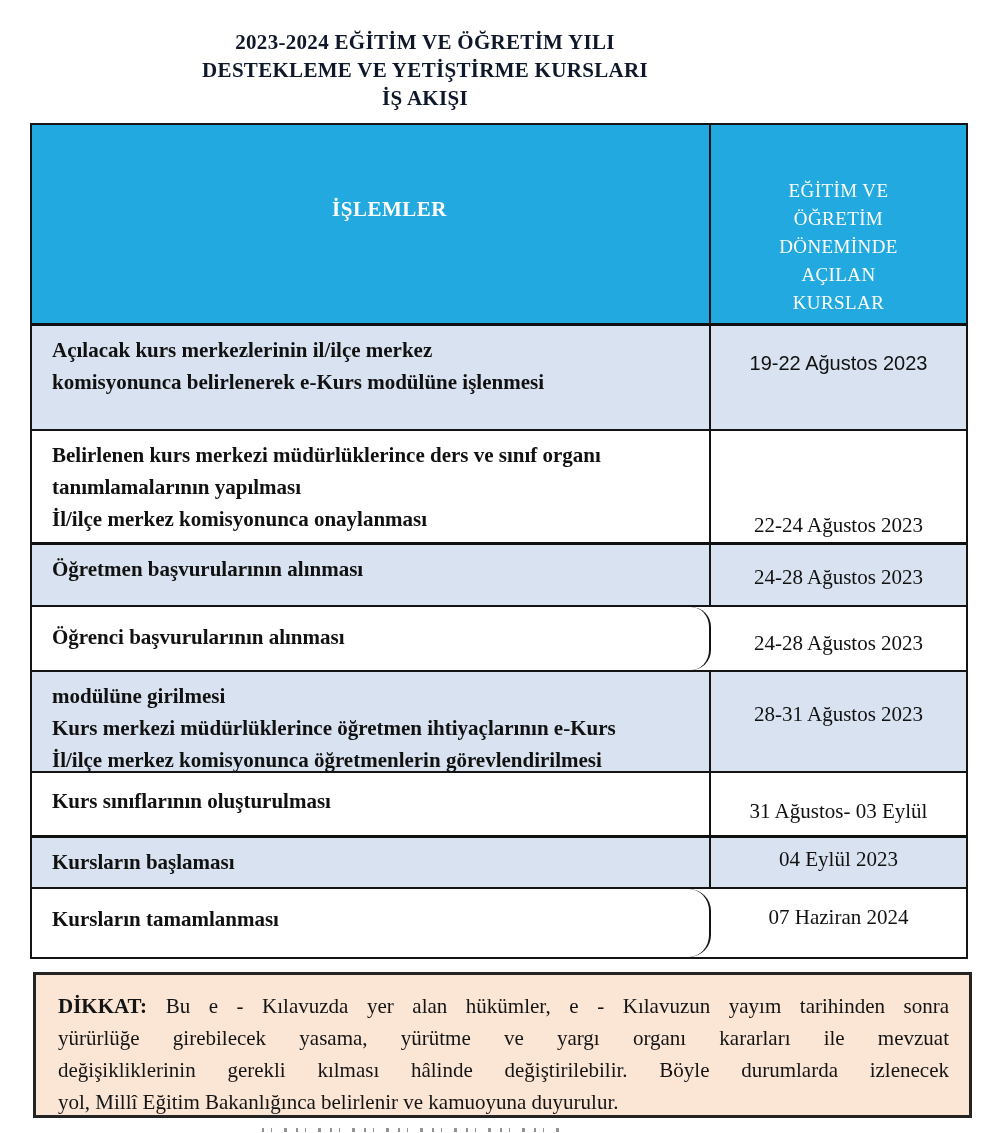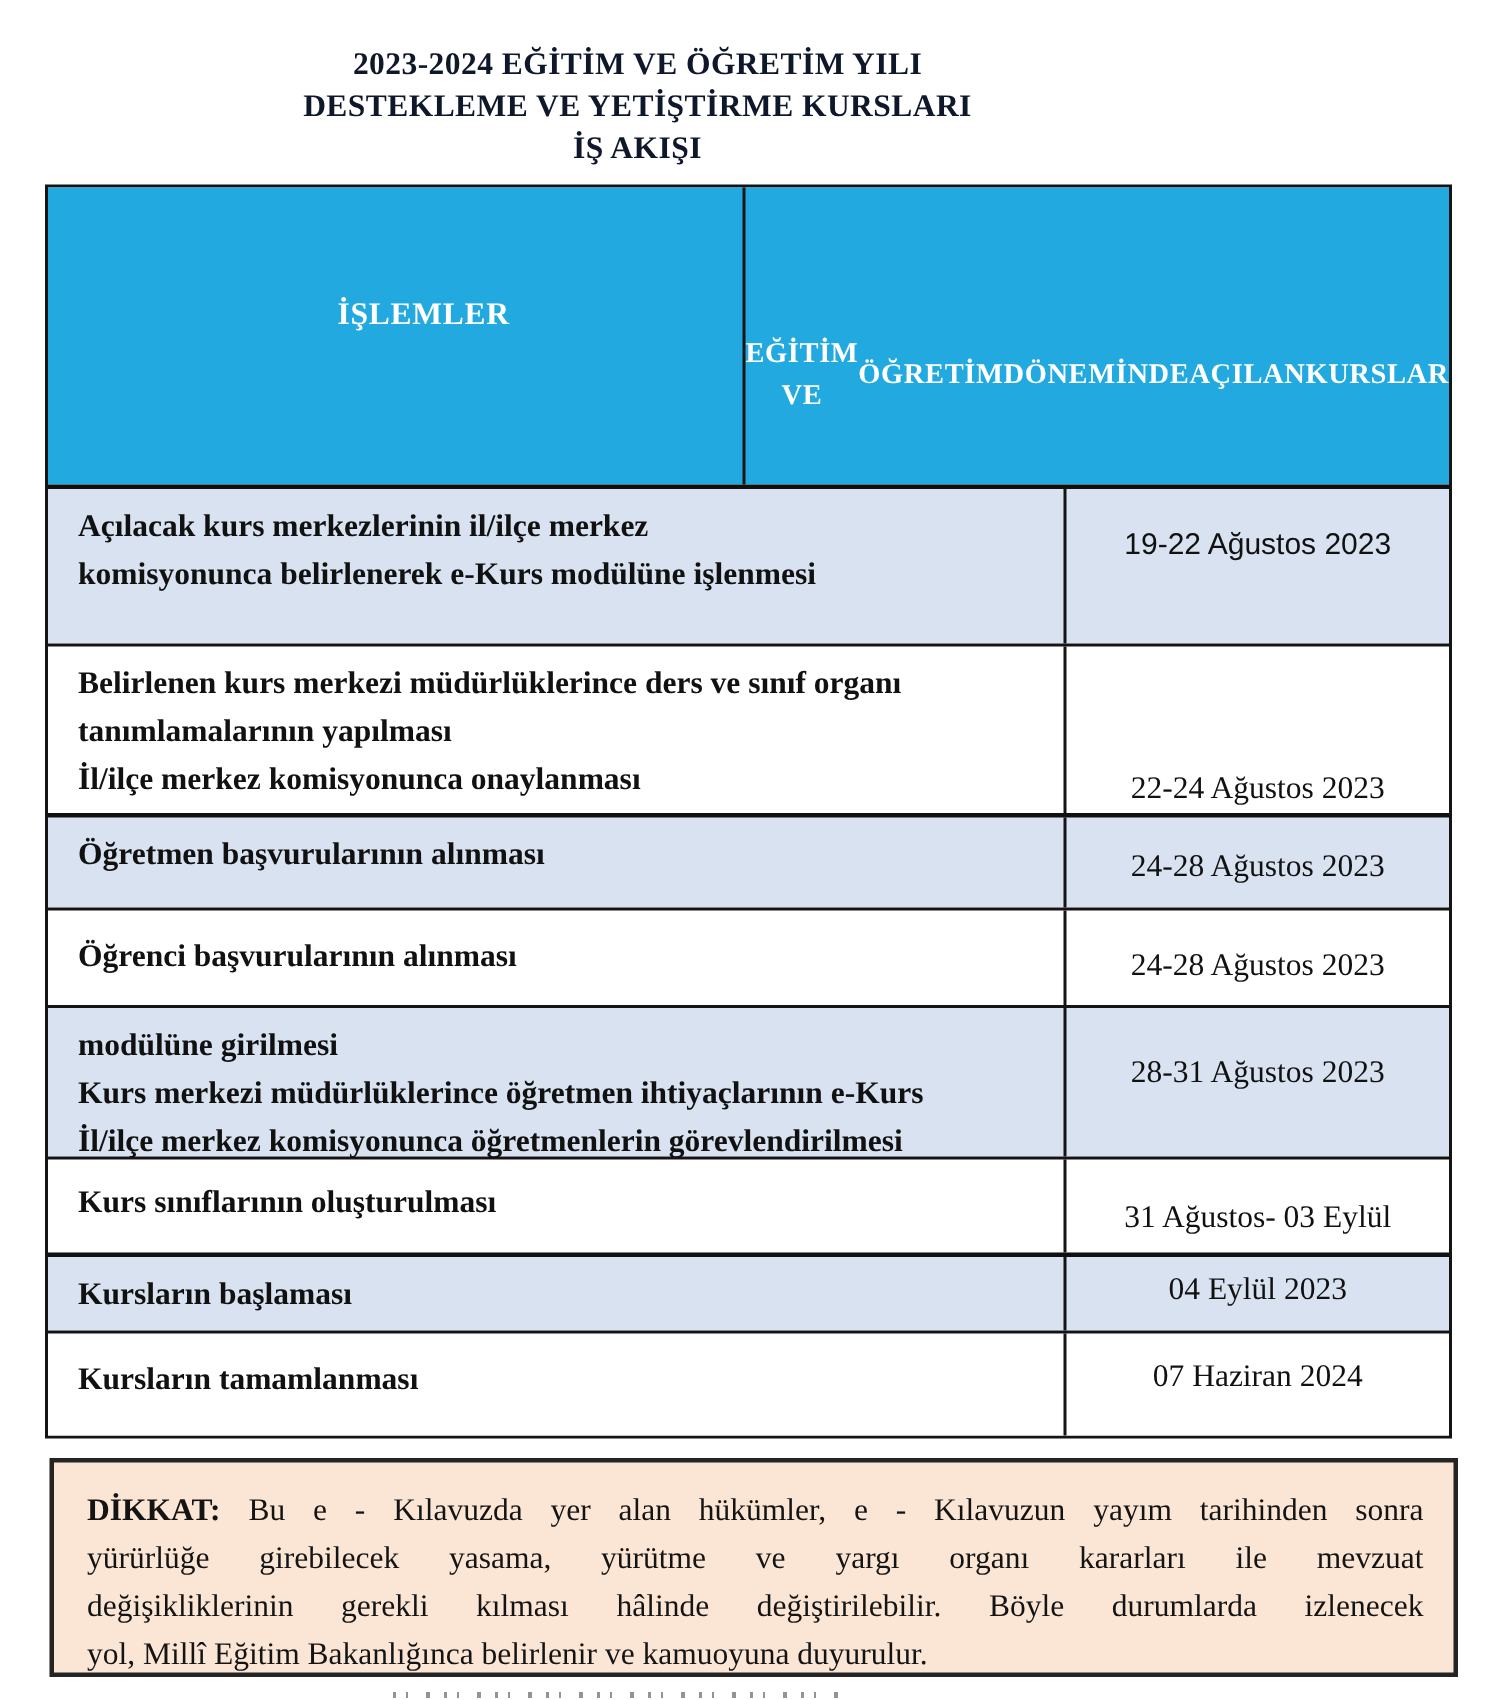--- a/index.html
+++ b/index.html
@@ -53,24 +53,24 @@
   
   .row-header { height: 198px; background: #22A9E0; }
   .row-header .cell-left {
     display: flex; align-items: center; justify-content: center;
     padding: 0 0 30px 38px;
     color: #ffffff;
     font-size: 21px;
     letter-spacing: 0.5px;
   }
   .row-header .cell-right {
-    display: flex; flex-direction: row; align-items: center;
+    display: flex; flex-direction: column; align-items: center;
     padding-top: 52px;
     color: #ffffff;
-    font-weight: bold;
+    font-weight: normal;
     font-size: 19px;
     line-height: 28px;
     letter-spacing: 0.4px;
   }
   
   .row-1 { height: 106px; background: #D9E2F0; }
   .row-2 { height: 113px; background: #ffffff; }
   .row-3 { height: 63px;  background: #D9E2F0; }
   .row-4 { height: 65px;  background: #ffffff; }
   .row-5 { height: 101px; background: #D9E2F0; }
@@ -80,24 +80,24 @@
 
   .row-1 .cell-right { padding-top: 26px; font-family: "Liberation Sans", sans-serif; font-size: 20px; }
   .row-2 .cell-right { padding-top: 82px; }
   .row-3 .cell-right { padding-top: 20px; }
   .row-4 .cell-right { padding-top: 24px; }
   .row-5 .cell-right { padding-top: 30px; }
   .row-6 .cell-right { padding-top: 26px; }
   .row-7 .cell-right { padding-top: 9px; }
   .row-8 .cell-right { padding-top: 16px; }
 
-  .row-4 .cell-left { padding-top: 14px; }
+  .row-4 .cell-left { padding-top: 14px; border-radius: 20px; }
   .row-6 .cell-left { padding-top: 12px; }
   .row-7 .cell-left { padding-top: 8px; }
-  .row-8 .cell-left { padding-top: 14px; }
+  .row-8 .cell-left { padding-top: 14px; border-radius: 22px; }
 
   .op-line { min-height: 0; }
 
   
   .notice-box {
     position: absolute;
     left: 33px; top: 972px;
     width: 939px; height: 146px;
     box-sizing: border-box;
     background: #FBE5D5;

